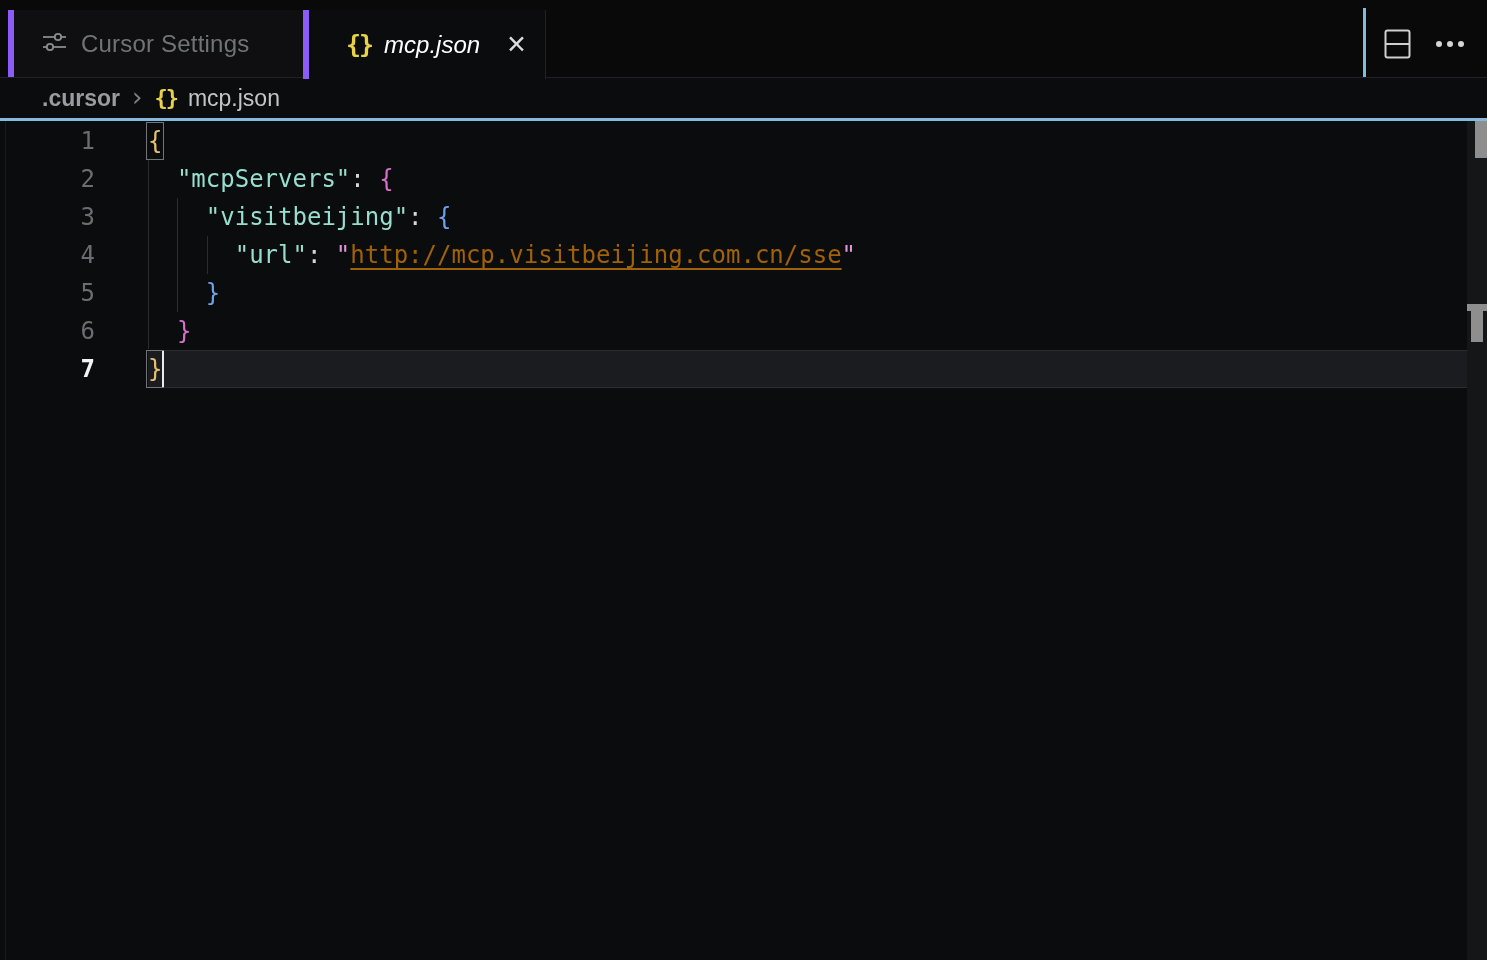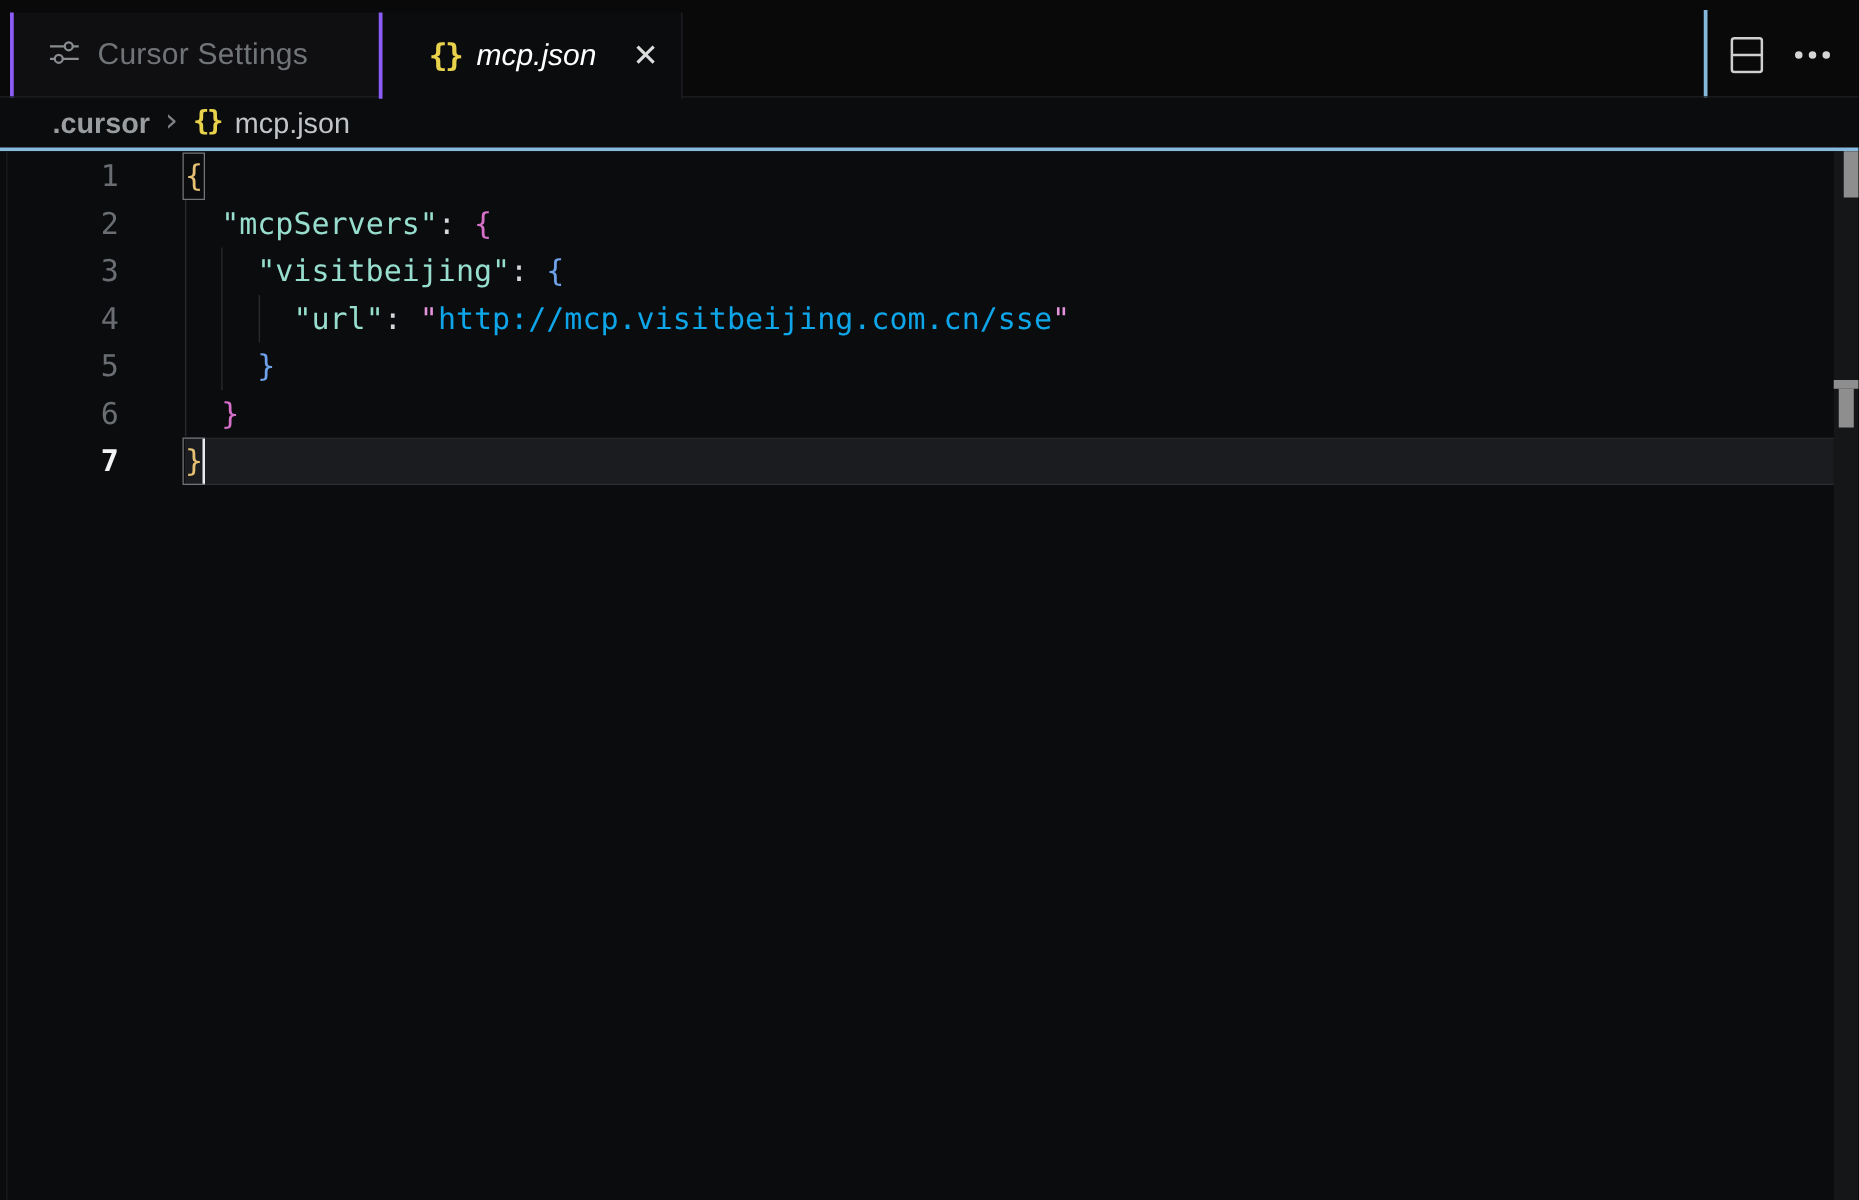--- a/index.html
+++ b/index.html
@@ -14,21 +14,21 @@
   .tab-bar {
     position:relative; height:78px; padding-top:10px; background:#09090A;
     display:flex; align-items:flex-start;
   }
   .tab-bar::after {
     content:''; position:absolute; left:0; right:0; bottom:0; height:1px; background:#1F2124;
   }
   .tabs { display:flex; margin-left:8px; height:68px; }
   .tab {
     display:flex; align-items:center; height:68px; cursor:pointer;
-    border-left:3px solid #8b5cf6; position:relative;
+    border-left:6px solid #8b5cf6; position:relative;
   }
   .tab.inactive { width:295px; background:#0F0F11; padding-left:27px; }
   .tab.active  { width:243px; background:#0B0C0E; padding-left:37px; padding-right:18px;
                  height:69px; z-index:2; border-right:1px solid #1F2124; }
   .tab-label-inactive { color:#717477; font-size:24px; margin-left:14px; letter-spacing:.2px; }
   .tab-label-active { color:#FFFFFF; font-size:24px; font-style:italic; margin-left:12px; }
   .braces-icon {
     font-family:"DejaVu Sans Mono", monospace; font-weight:700;
     color:#E8D24B; font-size:25px; letter-spacing:-2px; line-height:1;
   }
@@ -76,21 +76,21 @@
     background:#1A1C1F;
     box-shadow: inset 0 1px 0 #2A2D31, inset 0 -1px 0 #2A2D31;
   }
   .line.current::after {
     content:''; position:absolute; left:162px; top:1px; height:36px; width:2px; background:#E9EBED;
   }
   .tok-ws   { color:#D6D6DD; }
   .tok-key  { color:#97DECE; }
   .tok-punc { color:#D6D6DD; }
   .tok-str  { color:#E394DC; }
-  .tok-url  { color:#0ea5e9; text-underline-offset:5px; cursor:pointer;margin-top:32px; }
+  .tok-url  { color:#a16207; text-decoration:underline; text-underline-offset:5px; cursor:pointer;margin-top:32px; }
   .tok-b1   { color:#E7C173; }
   .tok-b2   { color:#D670C9; }
   .tok-b3   { color:#6FA2EA; }
   .box { position:relative; }
   .box::before {
     content:''; position:absolute; left:-2px; right:-2px; top:-5px; bottom:-5px;
     border:1px solid #73757A;
   }
   .guide { position:absolute; width:1px; background:#2A2C2F; }
   .guide-1 { left:148px; top:39px;  height:189px; }

